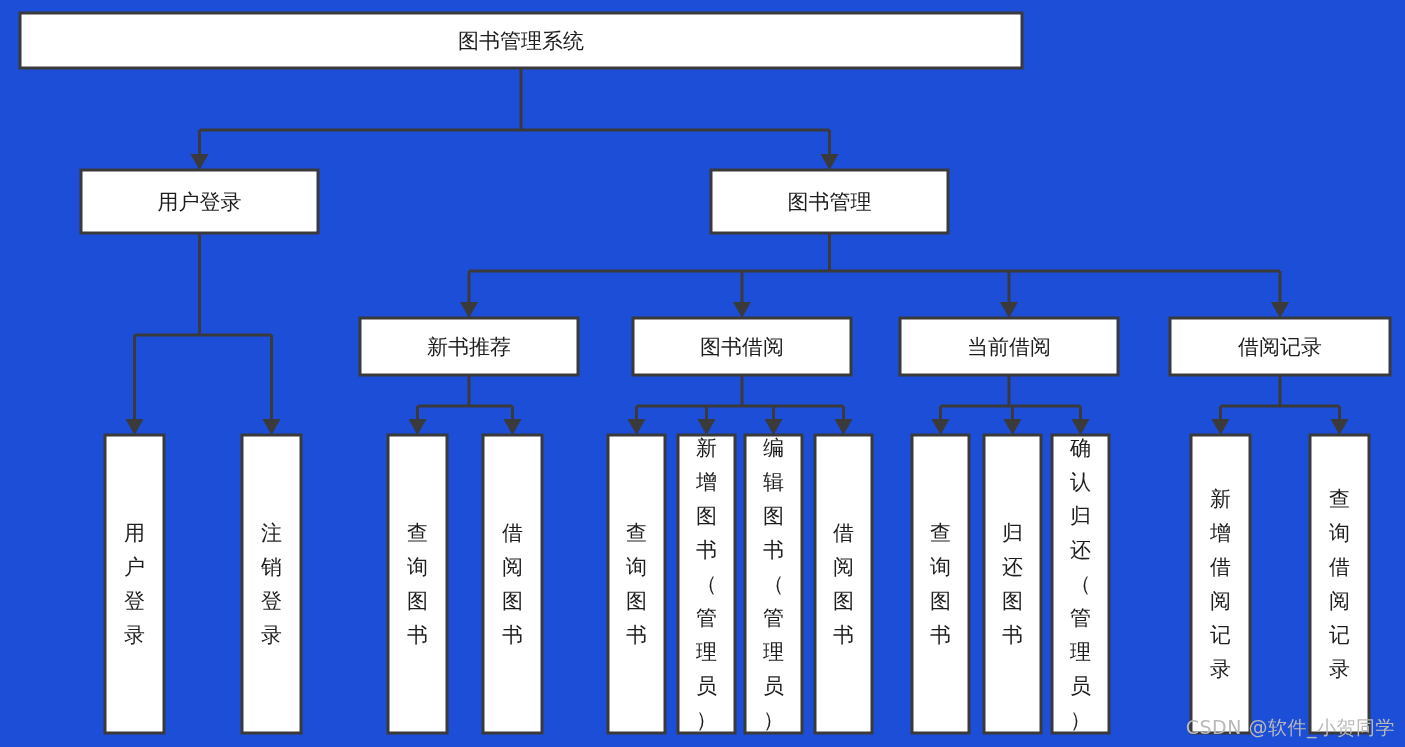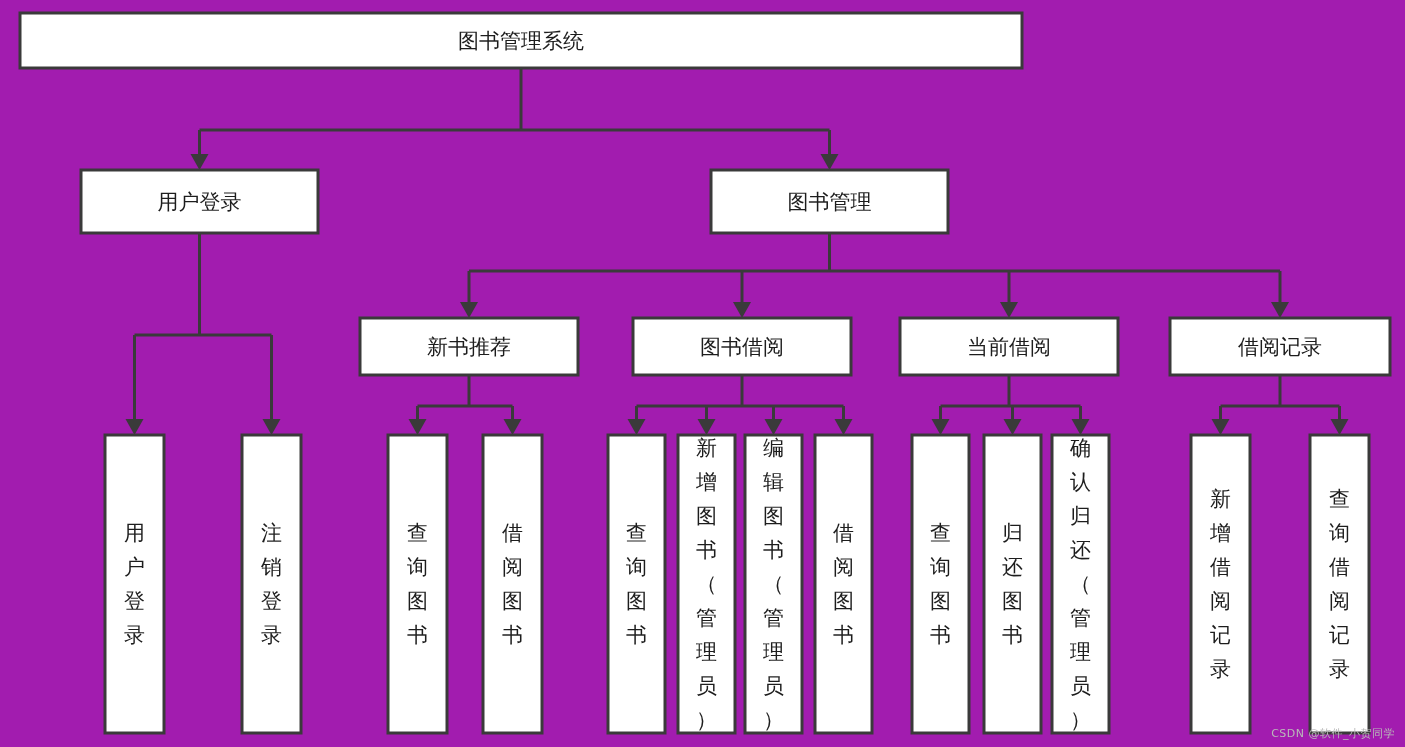--- a/index.html
+++ b/index.html
@@ -11,21 +11,21 @@
   body {
     width: 1405px;
     height: 747px;
     font-family: "DejaVu Sans", "Liberation Sans", sans-serif;
     overflow: hidden;
   }
   #diagram-root {
     position: relative;
     width: 1405px;
     height: 747px;
-    background: #a21caf;
+    background: #1d4ed8;
   }
   svg#flowchart {
     position: absolute;
     left: 0;
     top: 0;
     width: 1405px;
     height: 747px;
     display: block;
   }
   .node-rect {
@@ -54,21 +54,21 @@
     font-family: "DejaVu Sans", "Liberation Sans", sans-serif;
     font-size: 21px;
     fill: #1d1d1d;
     text-anchor: middle;
   }
   .watermark {
     position: absolute;
     right: 10px;
     bottom: 6px;
     font-family: "DejaVu Sans", "Liberation Sans", sans-serif;
-    font-size: 11px;
+    font-size: 19px;
     color: #b9b9b9;
     letter-spacing: 0.5px;
     white-space: nowrap;
     user-select: none;
   }
 </style>
 </head>
 <body>
 
 <div id="diagram-root">

